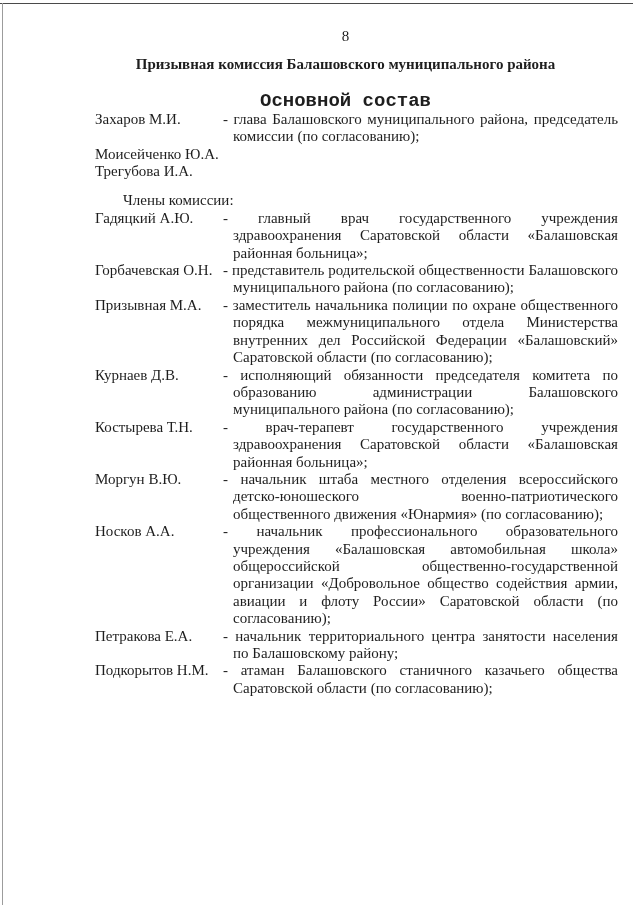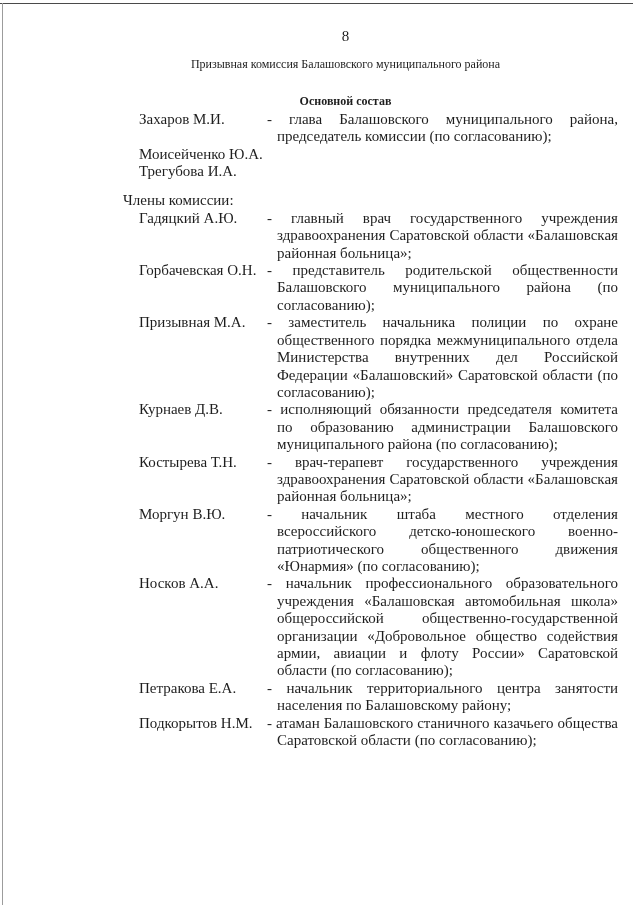--- a/index.html
+++ b/index.html
@@ -42,38 +42,38 @@
   }
   .centered {
     text-align: center;
     padding-right: 22px;
   }
   .page-number {
     margin-top: 28px;
   }
   .doc-title {
     margin: 10px 0 0 0;
-    font-size: 12px;
-    font-weight: normal;
+    font-size: 15px;
+    font-weight: bold;
     line-height: 18px;
   }
   .section-heading {
     margin: 20px 0 0 0;
-    font-size: 12px;
+    font-size: 19px;
     font-weight: bold;
     line-height: 17.4px;
+    font-family: Liberation Mono, monospace;
   }
   .row {
     display: flex;
     align-items: flex-start;
   }
   .member-name {
     flex: 0 0 128px;
     white-space: nowrap;
-    margin-left: 44px;
   }
   .member-role {
     flex: 1 1 auto;
     text-align: justify;
     padding-left: 10px;
     text-indent: -10px;
   }
   .members-heading {
     margin: 12px 0 0 28px;
   }

